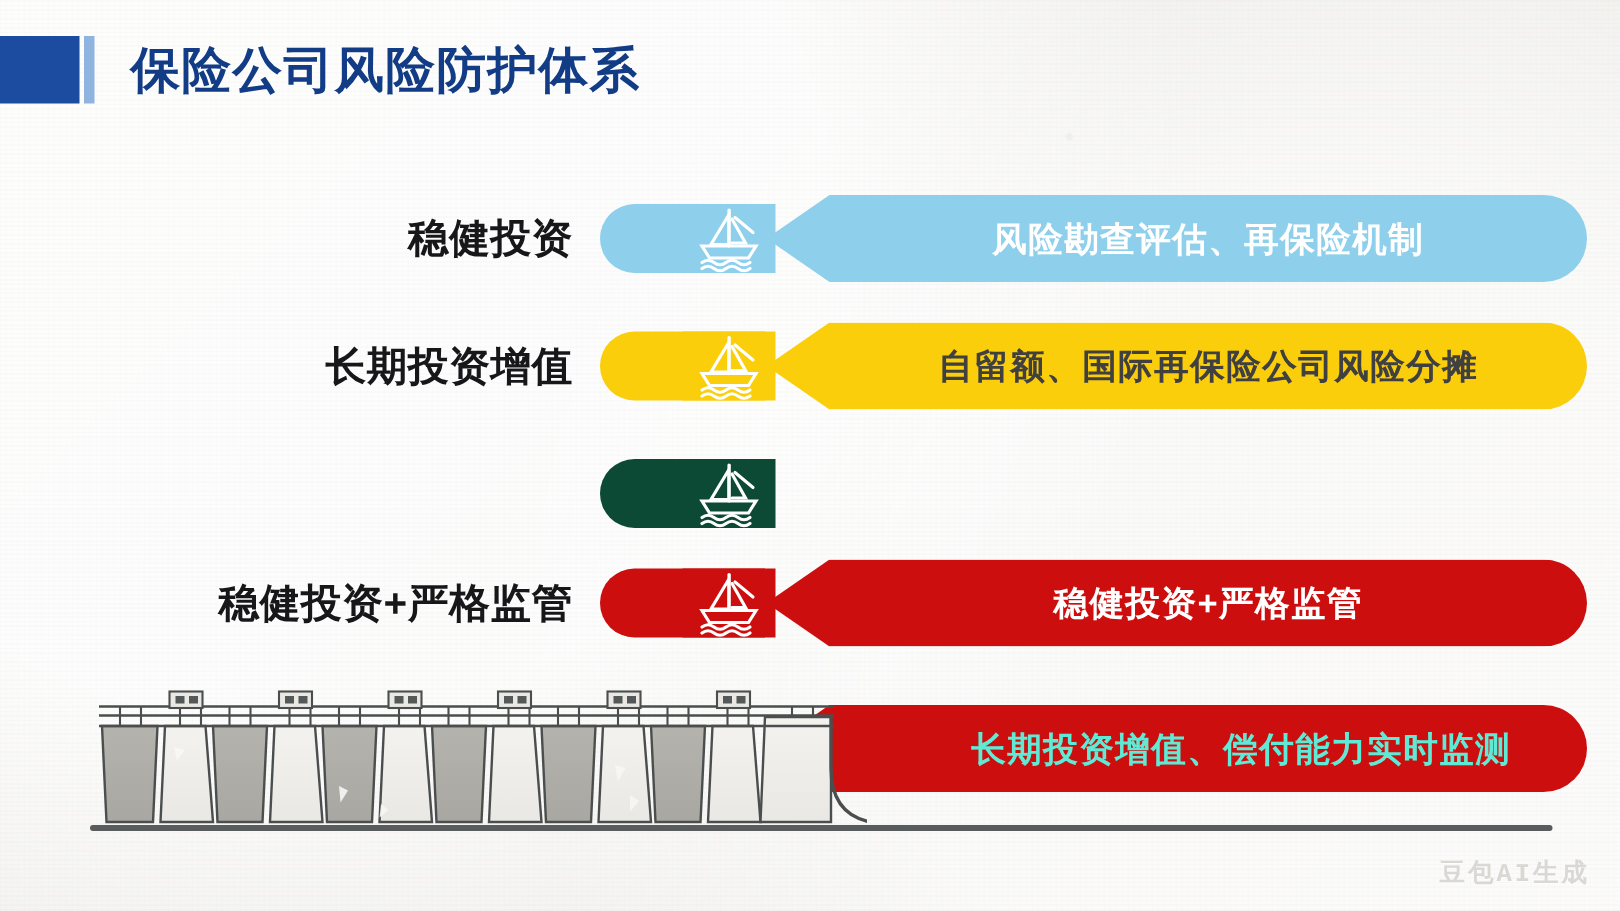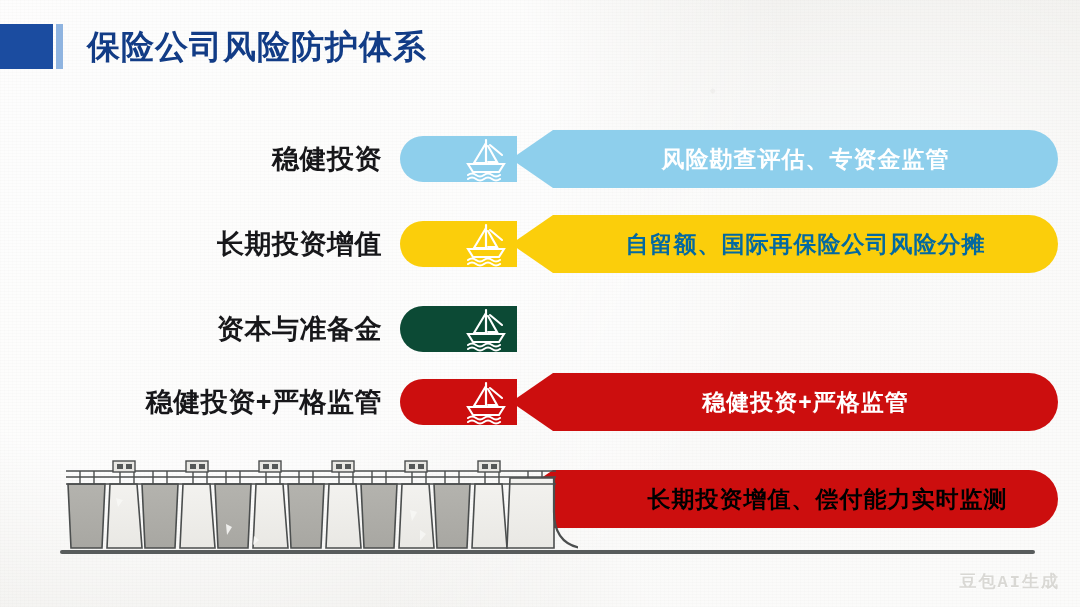--- a/index.html
+++ b/index.html
@@ -72,21 +72,21 @@
     white-space:nowrap;
   }
 
   
   #bottom-arrow{
     position:absolute;left:511px;top:470px;height:58px;right:22px;
     background:#CC0E0E;border-radius:0 29px 29px 0;
     clip-path:polygon(0 50%, 42px 0, 100% 0, 100% 100%, 42px 100%);
     display:flex;align-items:center;
   }
-  #bottom-arrow .arrow-text{color:#000000;margin-left:44px;}
+  #bottom-arrow .arrow-text{color:#5eead4;margin-left:44px;}
 
   
   #dam{position:absolute;left:58px;top:452px;width:520px;height:110px;}
   #ground{
     position:absolute;left:60px;top:550px;width:975px;height:4px;
     background:#585c5c;border-radius:2px;
   }
 
   
   #watermark{
@@ -120,21 +120,21 @@
           <path d="M31 7 L19 27 L31 27 Z"></path>
           <path d="M33 10 L42 26 L33 26"></path>
           <line x1="35" y1="9" x2="47" y2="19"></line>
           <path d="M13 28 L49 28 L44 36 L18 36 Z"></path>
           <path d="M13 39 q4 -3 8 0 q4 3 8 0 q4 -3 8 0 q4 3 8 0"></path>
           <path d="M13 43 q4 -3 8 0 q4 3 8 0 q4 -3 8 0 q4 3 8 0"></path>
         </g>
       </svg>
     </div>
     <div class="arrowbar rounded" style="background:#8ECFEC">
-      <div class="arrow-text" style="color:#ffffff">风险勘查评估、专资金监管</div>
+      <div class="arrow-text" style="color:#ffffff">风险勘查评估、再保险机制</div>
     </div>
   </div>
 
   <div class="row" style="top:213px">
     <div class="left-col">
       <div class="row-label">长期投资增值</div>
     </div>
     <div class="stub" style="background:#FBCE0B"></div>
     <div class="iconbox" style="background:#FBCE0B">
       <svg viewBox="0 0 62 46">
@@ -143,28 +143,25 @@
           <path d="M31 7 L19 27 L31 27 Z"></path>
           <path d="M33 10 L42 26 L33 26"></path>
           <line x1="35" y1="9" x2="47" y2="19"></line>
           <path d="M13 28 L49 28 L44 36 L18 36 Z"></path>
           <path d="M13 39 q4 -3 8 0 q4 3 8 0 q4 -3 8 0 q4 3 8 0"></path>
           <path d="M13 43 q4 -3 8 0 q4 3 8 0 q4 -3 8 0 q4 3 8 0"></path>
         </g>
       </svg>
     </div>
     <div class="arrowbar rounded" style="background:#FBCE0B">
-      <div class="arrow-text" style="color:#0369a1">自留额、国际再保险公司风险分摊</div>
+      <div class="arrow-text" style="color:#404040">自留额、国际再保险公司风险分摊</div>
     </div>
   </div>
 
   <div class="row" style="top:298px">
-    <div class="left-col">
-      <div class="row-label">资本与准备金</div>
-    </div>
     <div class="stub" style="background:#0C4A35"></div>
     <div class="iconbox" style="background:#0C4A35">
       <svg viewBox="0 0 62 46">
         <g fill="none" stroke="#ffffff" stroke-width="2.1" stroke-linecap="round">
           <line x1="31" y1="4" x2="31" y2="28"></line>
           <path d="M31 7 L19 27 L31 27 Z"></path>
           <path d="M33 10 L42 26 L33 26"></path>
           <line x1="35" y1="9" x2="47" y2="19"></line>
           <path d="M13 28 L49 28 L44 36 L18 36 Z"></path>
           <path d="M13 39 q4 -3 8 0 q4 3 8 0 q4 -3 8 0 q4 3 8 0"></path>

